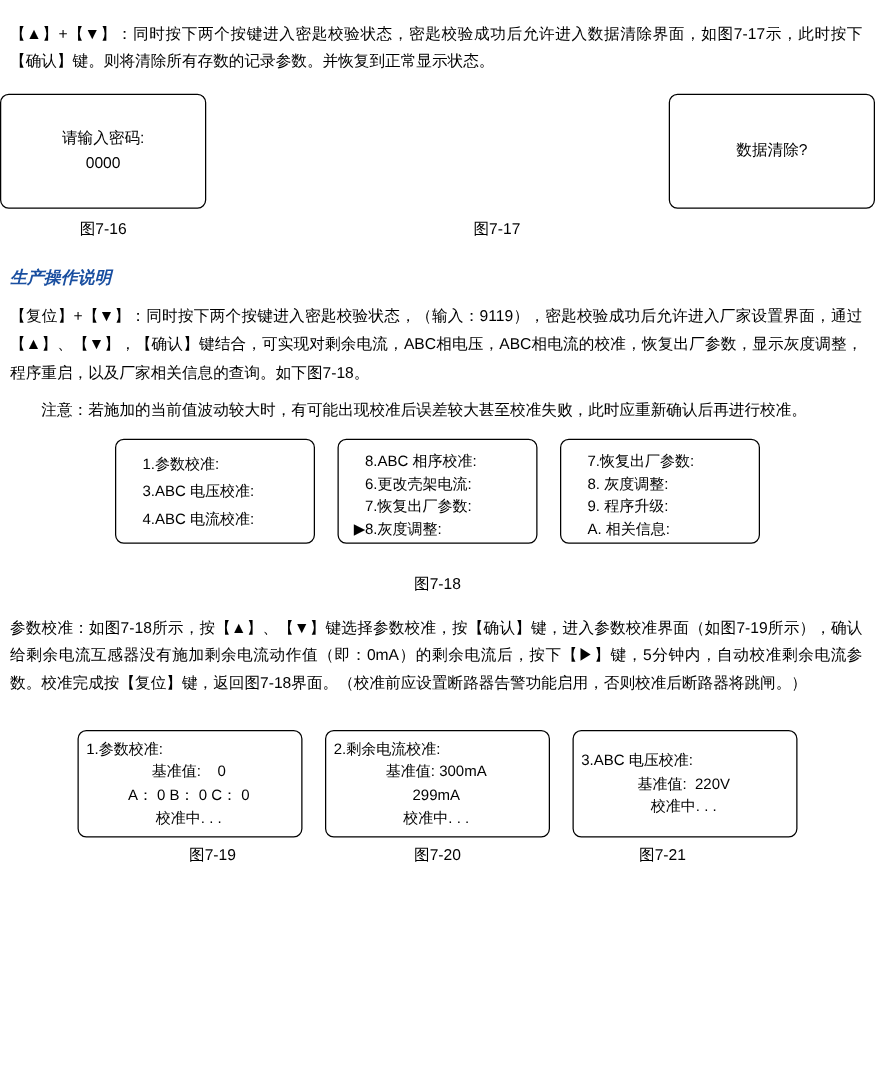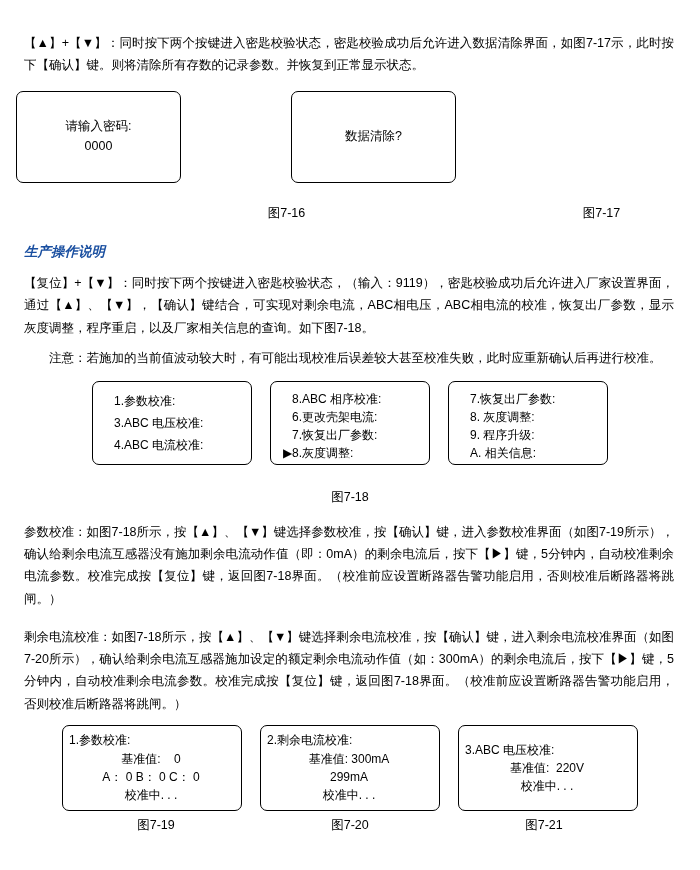--- a/index.html
+++ b/index.html
@@ -14,21 +14,21 @@
     color: #000000;
     font-size: 12.5px;
     line-height: 1.75;
     position: relative;
     overflow: hidden;
   }
   .page {
     position: relative;
     width: 700px;
     height: 870px;
-    padding: 16px;
+    padding: 0;
     box-sizing: border-box;
   }
   .para {
     margin: 0;
     padding: 0 10px 0 8px;
     text-align: justify;
     font-size: 12.5px;
     line-height: 1.78;
   }
   .para.indent {
@@ -63,21 +63,21 @@
   }
   .caption {
     text-align: center;
     font-size: 12.5px;
     margin-top: 22px;
   }
 
   
   .row-screens-1 {
     display: flex;
-    justify-content: flex-start;
+    justify-content: space-between;
     gap: 110px;
     margin-top: 14px;
   }
   .screen-block-1 { width: 165px; }
   .screen-block-1 .lcd {
     width: 165px;
     height: 92px;
     align-items: center;
   }
   .lcd-center { text-align: center; }
@@ -119,38 +119,38 @@
   }
   .calib-lcd .lcd-row {
     font-size: 12px;
     line-height: 1.52;
   }
   .calib-first { padding-left: 6px; }
   .t-center { text-align: center; }
   .caption-row {
     display: flex;
     justify-content: center;
-    gap: 14px;
+    gap: 0;
     margin-top: 4px;
   }
   .caption-cell {
     width: 180px;
     text-align: center;
     font-size: 12.5px;
   }
   .caption-cell-2 {
     width: 165px;
     text-align: center;
     font-size: 12.5px;
   }
   .caption-row-1 {
     display: flex;
-    justify-content: flex-end;
+    justify-content: flex-start;
     gap: 150px;
-    margin-top: 20px;
+    margin-top: 6px;
   }
   .nowrap { white-space: pre; }
 </style>
 </head>
 <body>
 
 <div class="page">
 
   <div class="spacer-16"></div>
 
@@ -215,21 +215,20 @@
   </div>
 
   <div class="caption">图7-18</div>
 
   <div class="spacer-12"></div>
 
   <p class="para">参数校准：如图7-18所示，按【▲】、【▼】键选择参数校准，按【确认】键，进入参数校准界面（如图7-19所示），确认给剩余电流互感器没有施加剩余电流动作值（即：0mA）的剩余电流后，按下【▶】键，5分钟内，自动校准剩余电流参数。校准完成按【复位】键，返回图7-18界面。（校准前应设置断路器告警功能启用，否则校准后断路器将跳闸。）</p>
 
   <div class="spacer-16"></div>
 
-  <p class="para">剩余电流校准：如图7-18所示，按【▲】、【▼】键选择剩余电流校准，按【确认】键，进入剩余电流校准界面（如图7-20所示），确认给剩余电流互感器施加设定的额定剩余电流动作值（如：300mA）的剩余电流后，按下【▶】键，5分钟内，自动校准剩余电流参数。校准完成按【复位】键，返回图7-18界面。（校准前应设置断路器告警功能启用，否则校准后断路器将跳闸。）</p>
 
   <div class="row-screens-3">
 
     <div class="lcd calib-lcd calib-first">
       <div class="lcd-row">1.参数校准:</div>
       <div class="lcd-row t-center">基准值:    0</div>
       <div class="lcd-row t-center">A： 0 B： 0 C： 0</div>
       <div class="lcd-row t-center">校准中. . .</div>
     </div>
 

